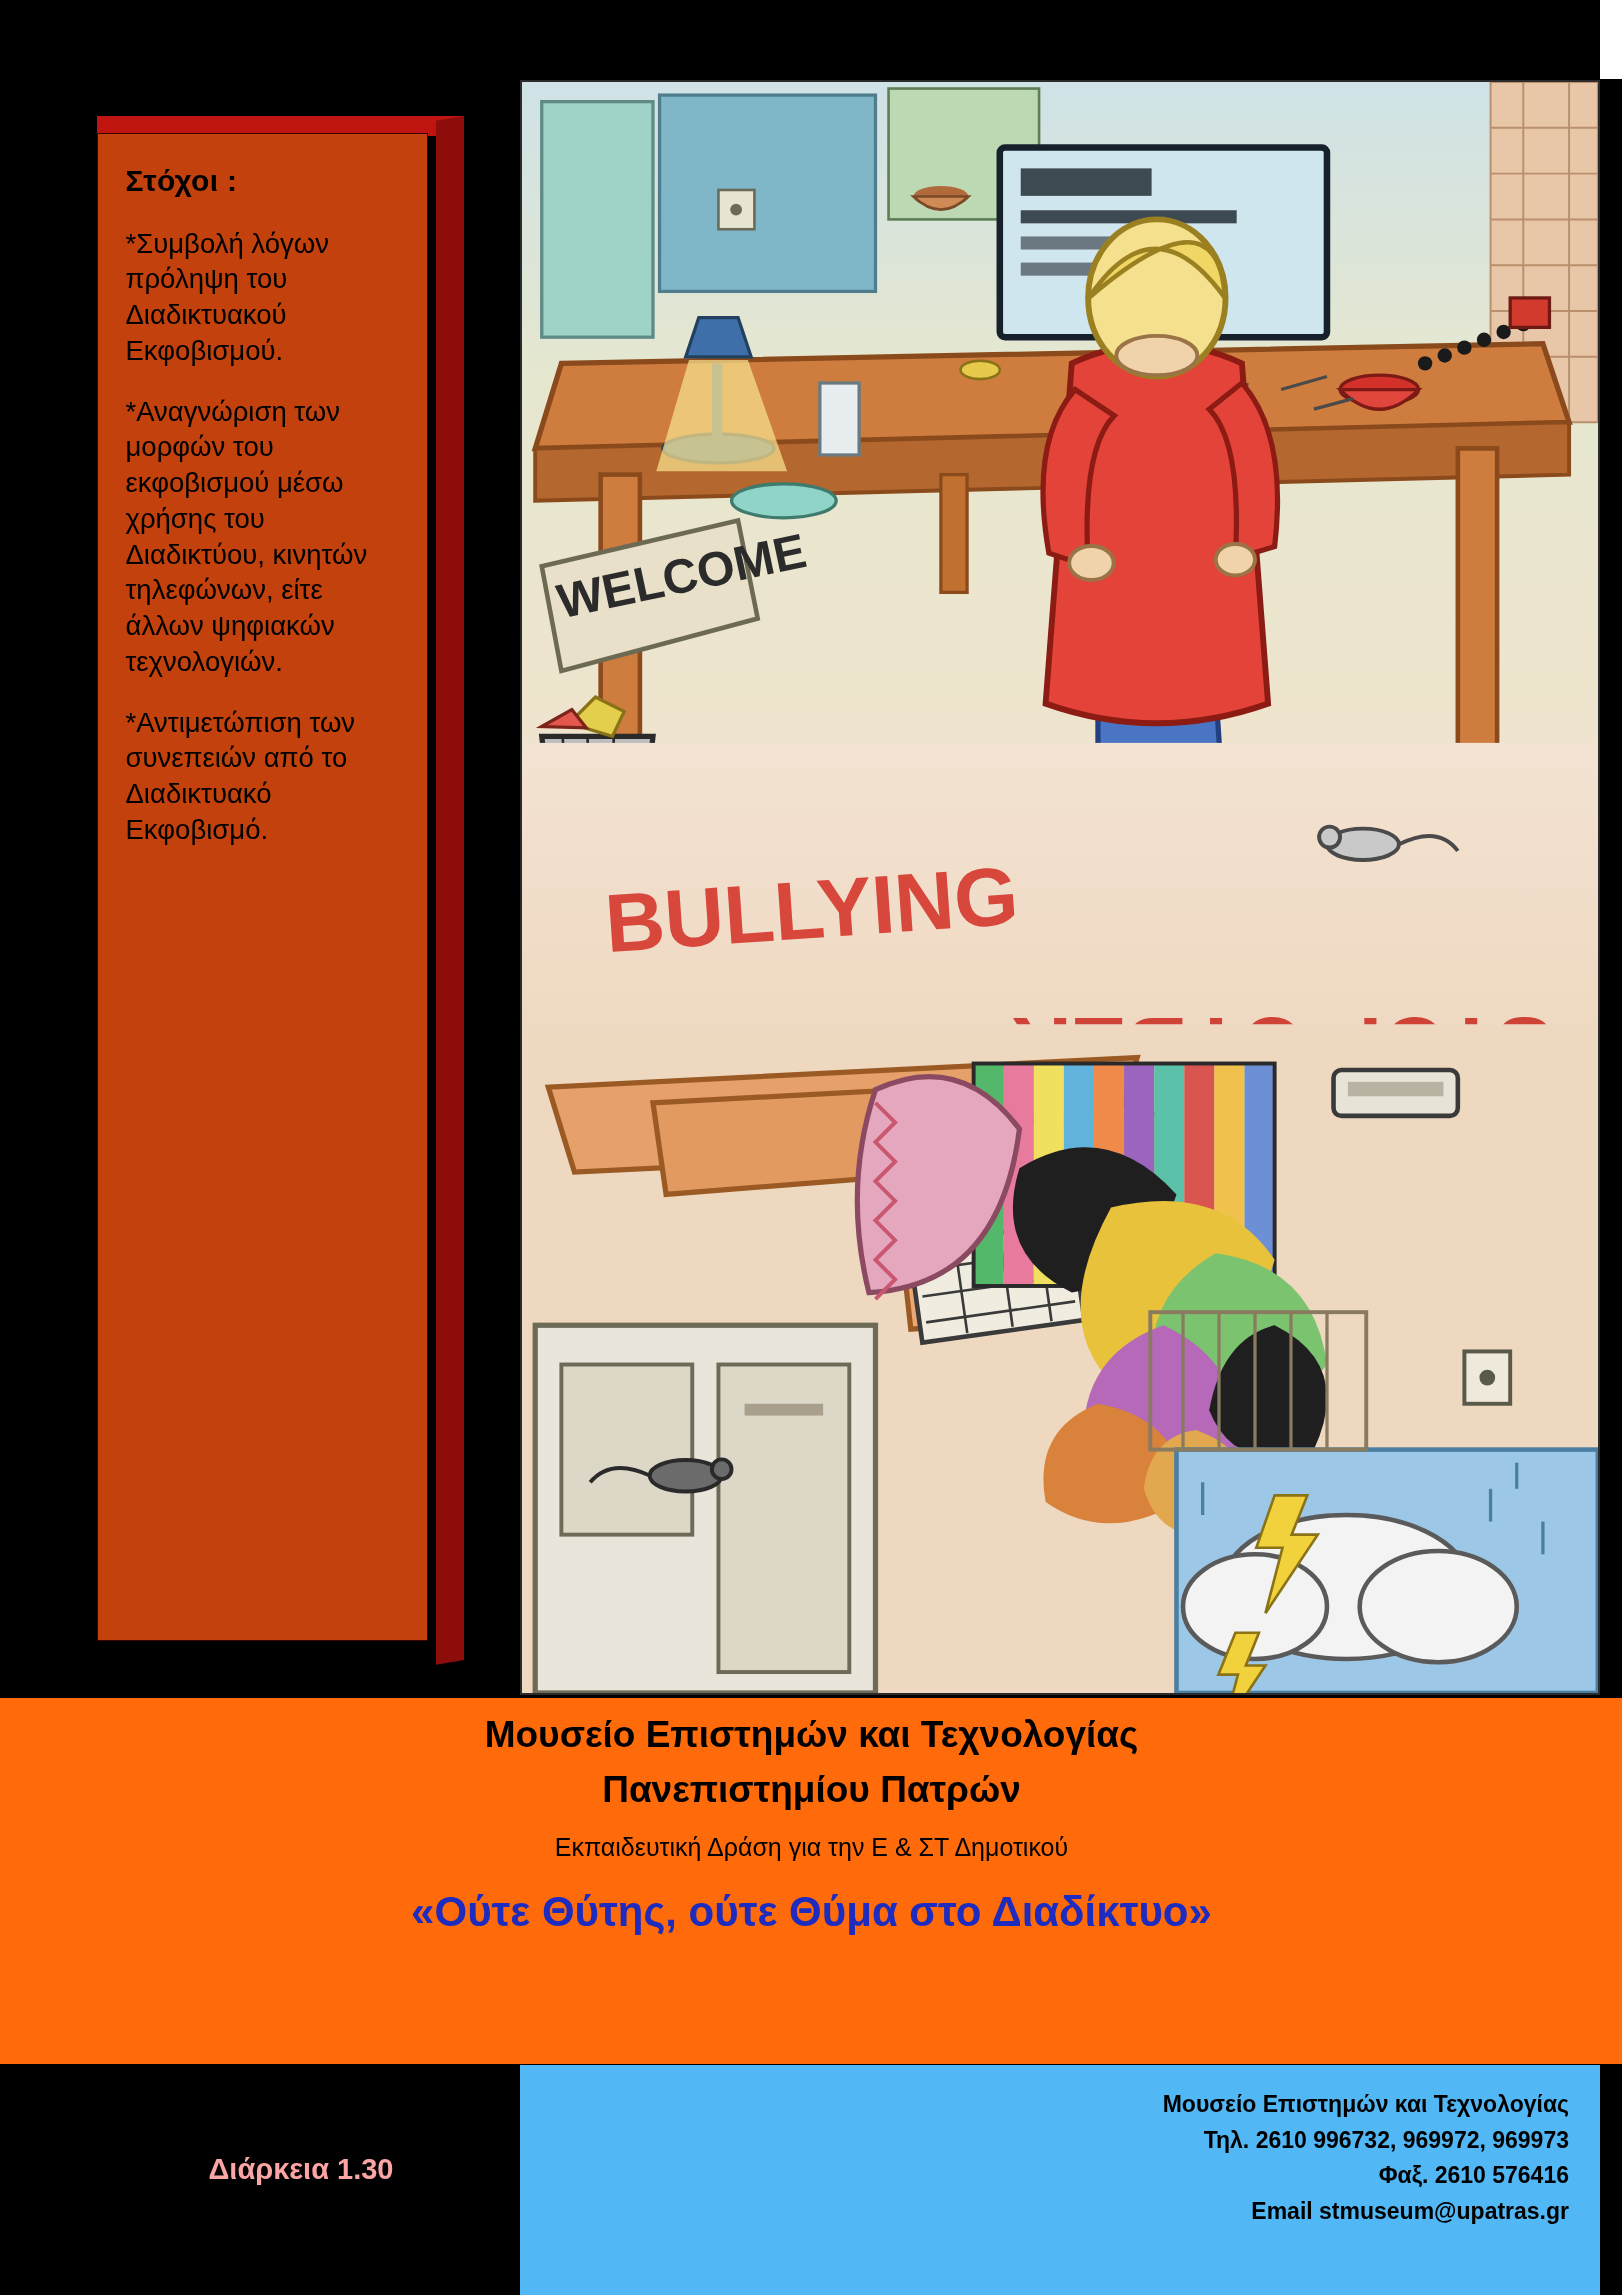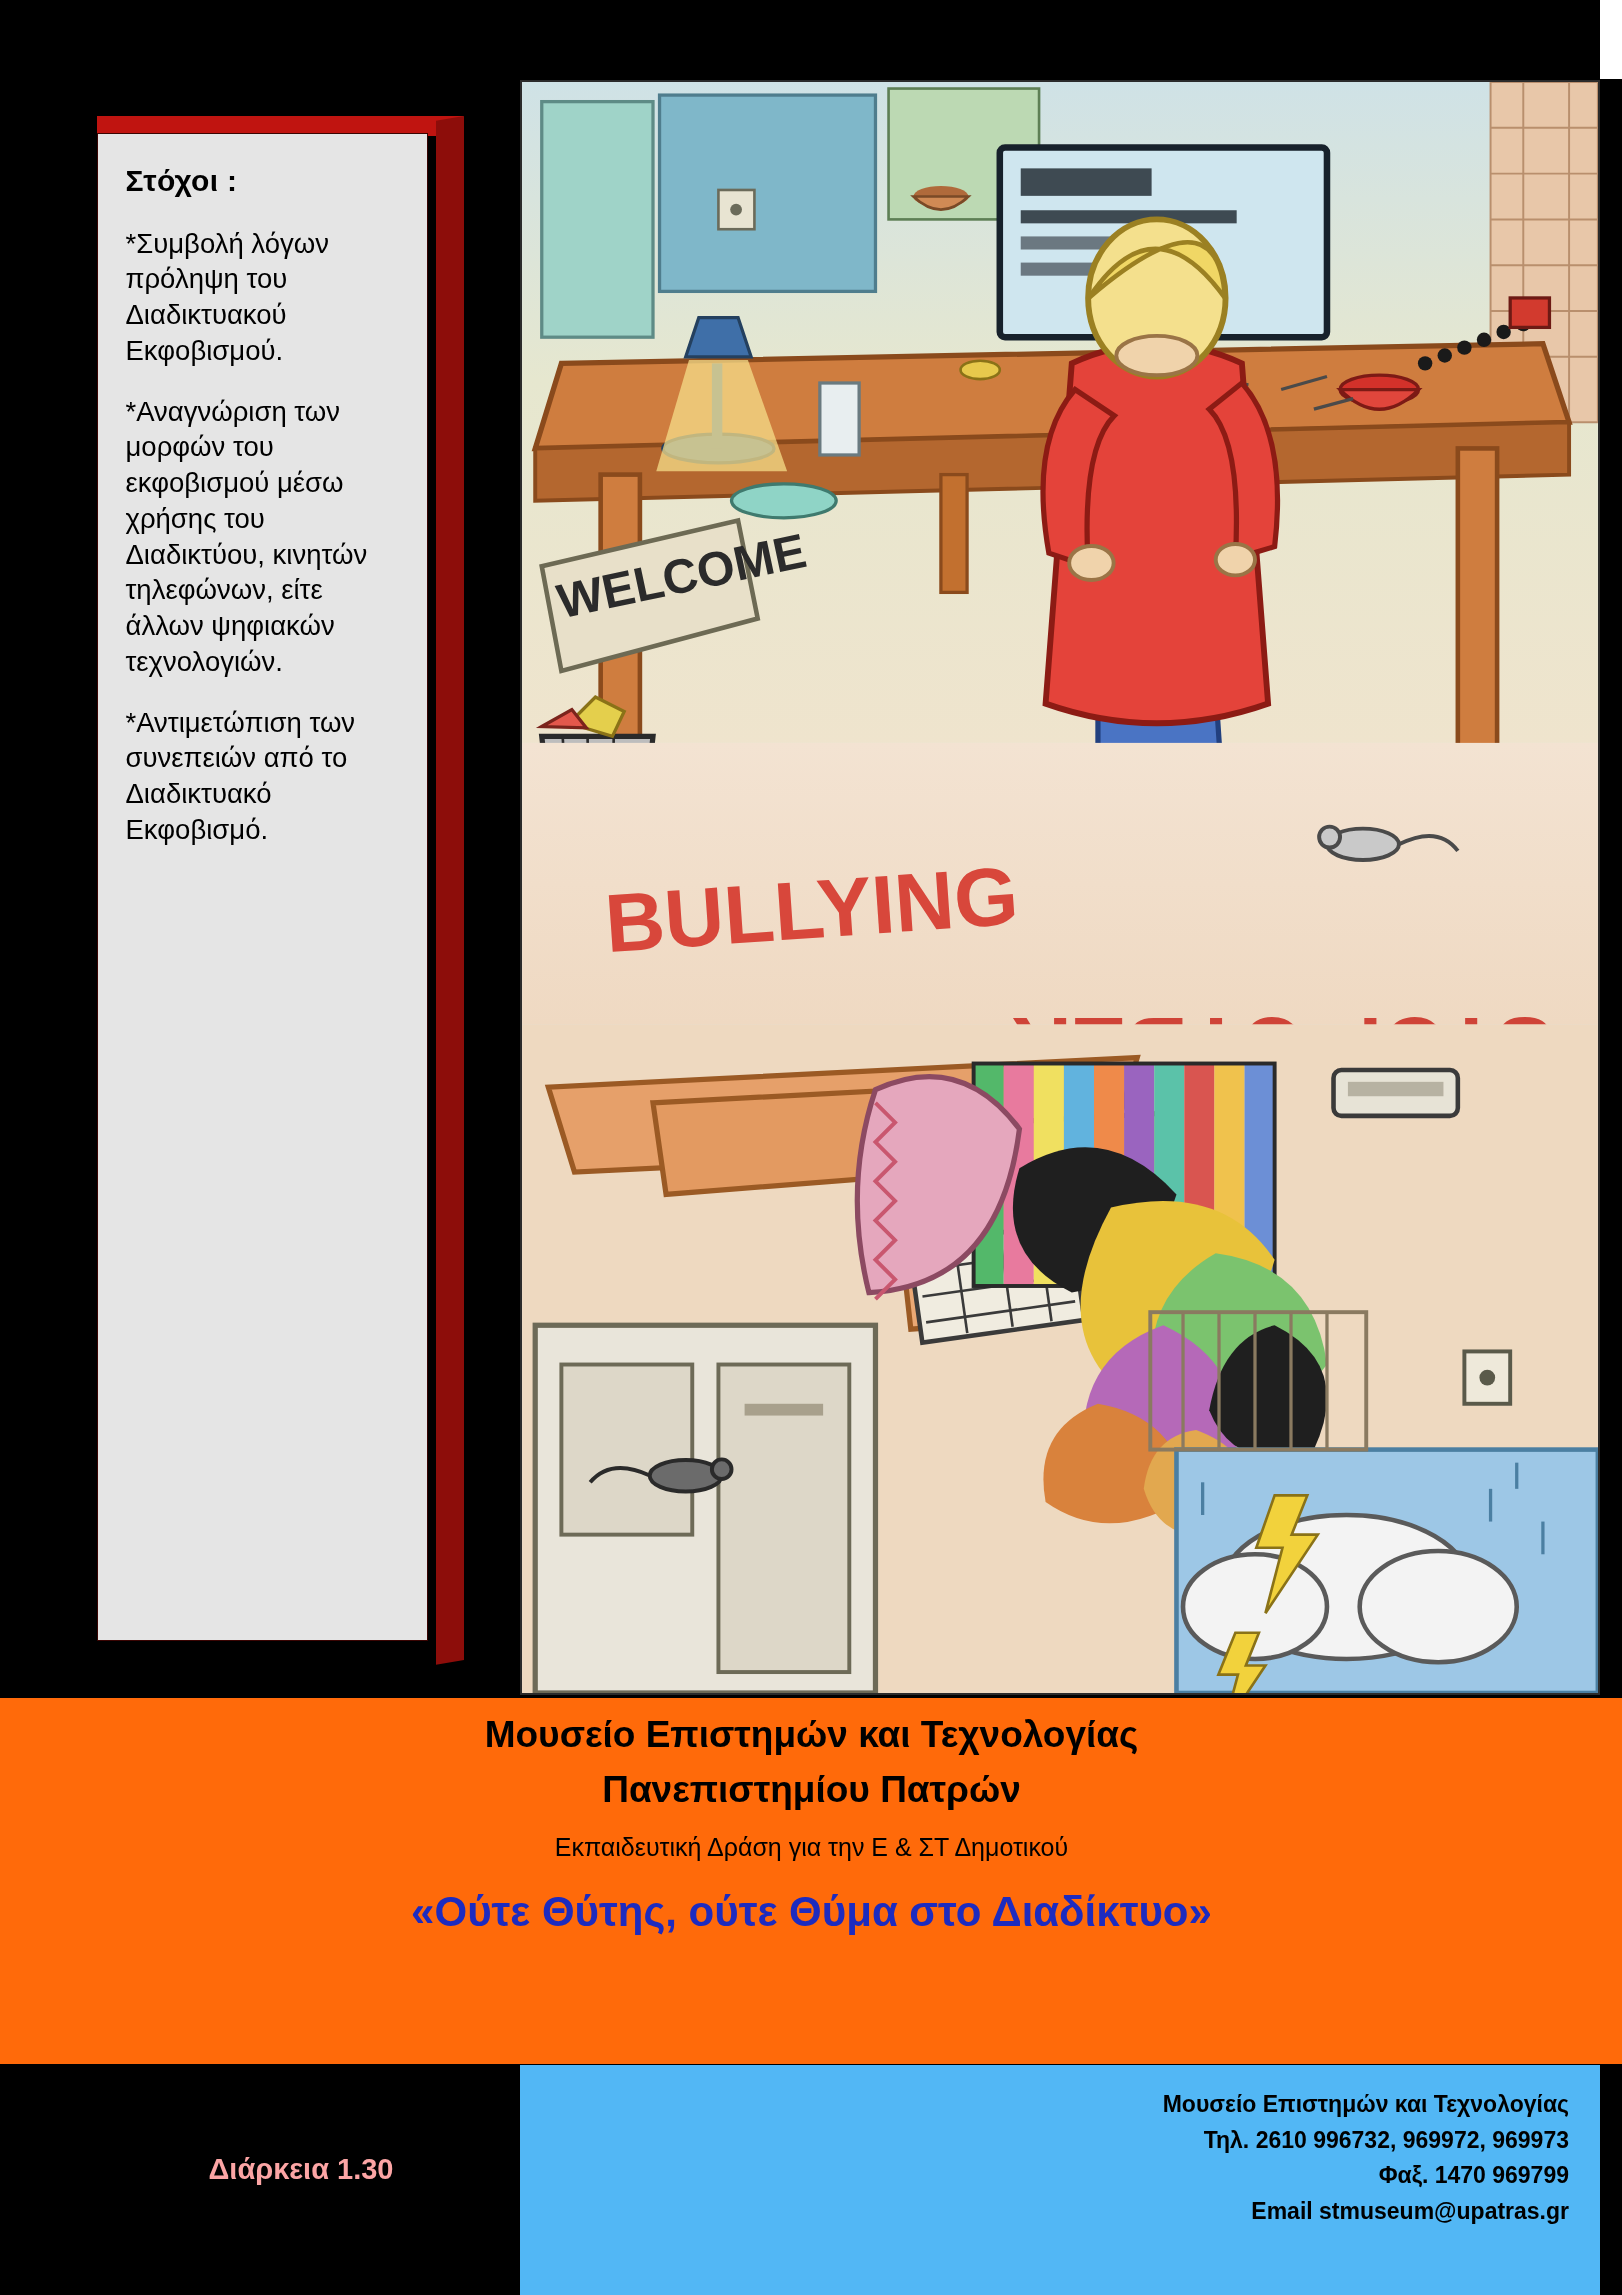--- a/index.html
+++ b/index.html
@@ -48,21 +48,21 @@
   .goals-shadow-top {
     position: absolute;
     left: 0; top: 0;
     width: 100%; height: 19.6px;
     background: #c01410;
   }
   .goals-box {
     position: absolute;
     left: 0; top: 17px;
     width: 331px; height: 1508px;
-    background: #e5e5e5;
+    background: #c2410c;
     border: 1.3px solid #3a0402;
     padding: 30px 26px 19.6px 27.5px;
     color: #000;
   }
   .goals-title {
     font-size: 30px;
     font-weight: bold;
     letter-spacing: 0.3px;
     margin: 0 0 27.5px 0;
   }
@@ -385,20 +385,20 @@
     <div class="band-line3">Εκπαιδευτική Δράση για την Ε &amp; ΣΤ Δημοτικού</div>
     <div class="band-title">«Ούτε Θύτης, ούτε Θύμα στο Διαδίκτυο»</div>
   </div>
 
   <div class="bottom-row">
     <div class="duration">Διάρκεια  1.30</div>
     <div class="blue-block">
       <div class="contact">
         <div>Μουσείο Επιστημών και Τεχνολογίας</div>
         <div>Τηλ. 2610 996732, 969972, 969973</div>
-        <div>Φαξ. 1470 969799</div>
+        <div>Φαξ. 2610 576416</div>
         <div>Email stmuseum@upatras.gr</div>
       </div>
     </div>
   </div>
 
 </div>
 
 
 </body></html>

